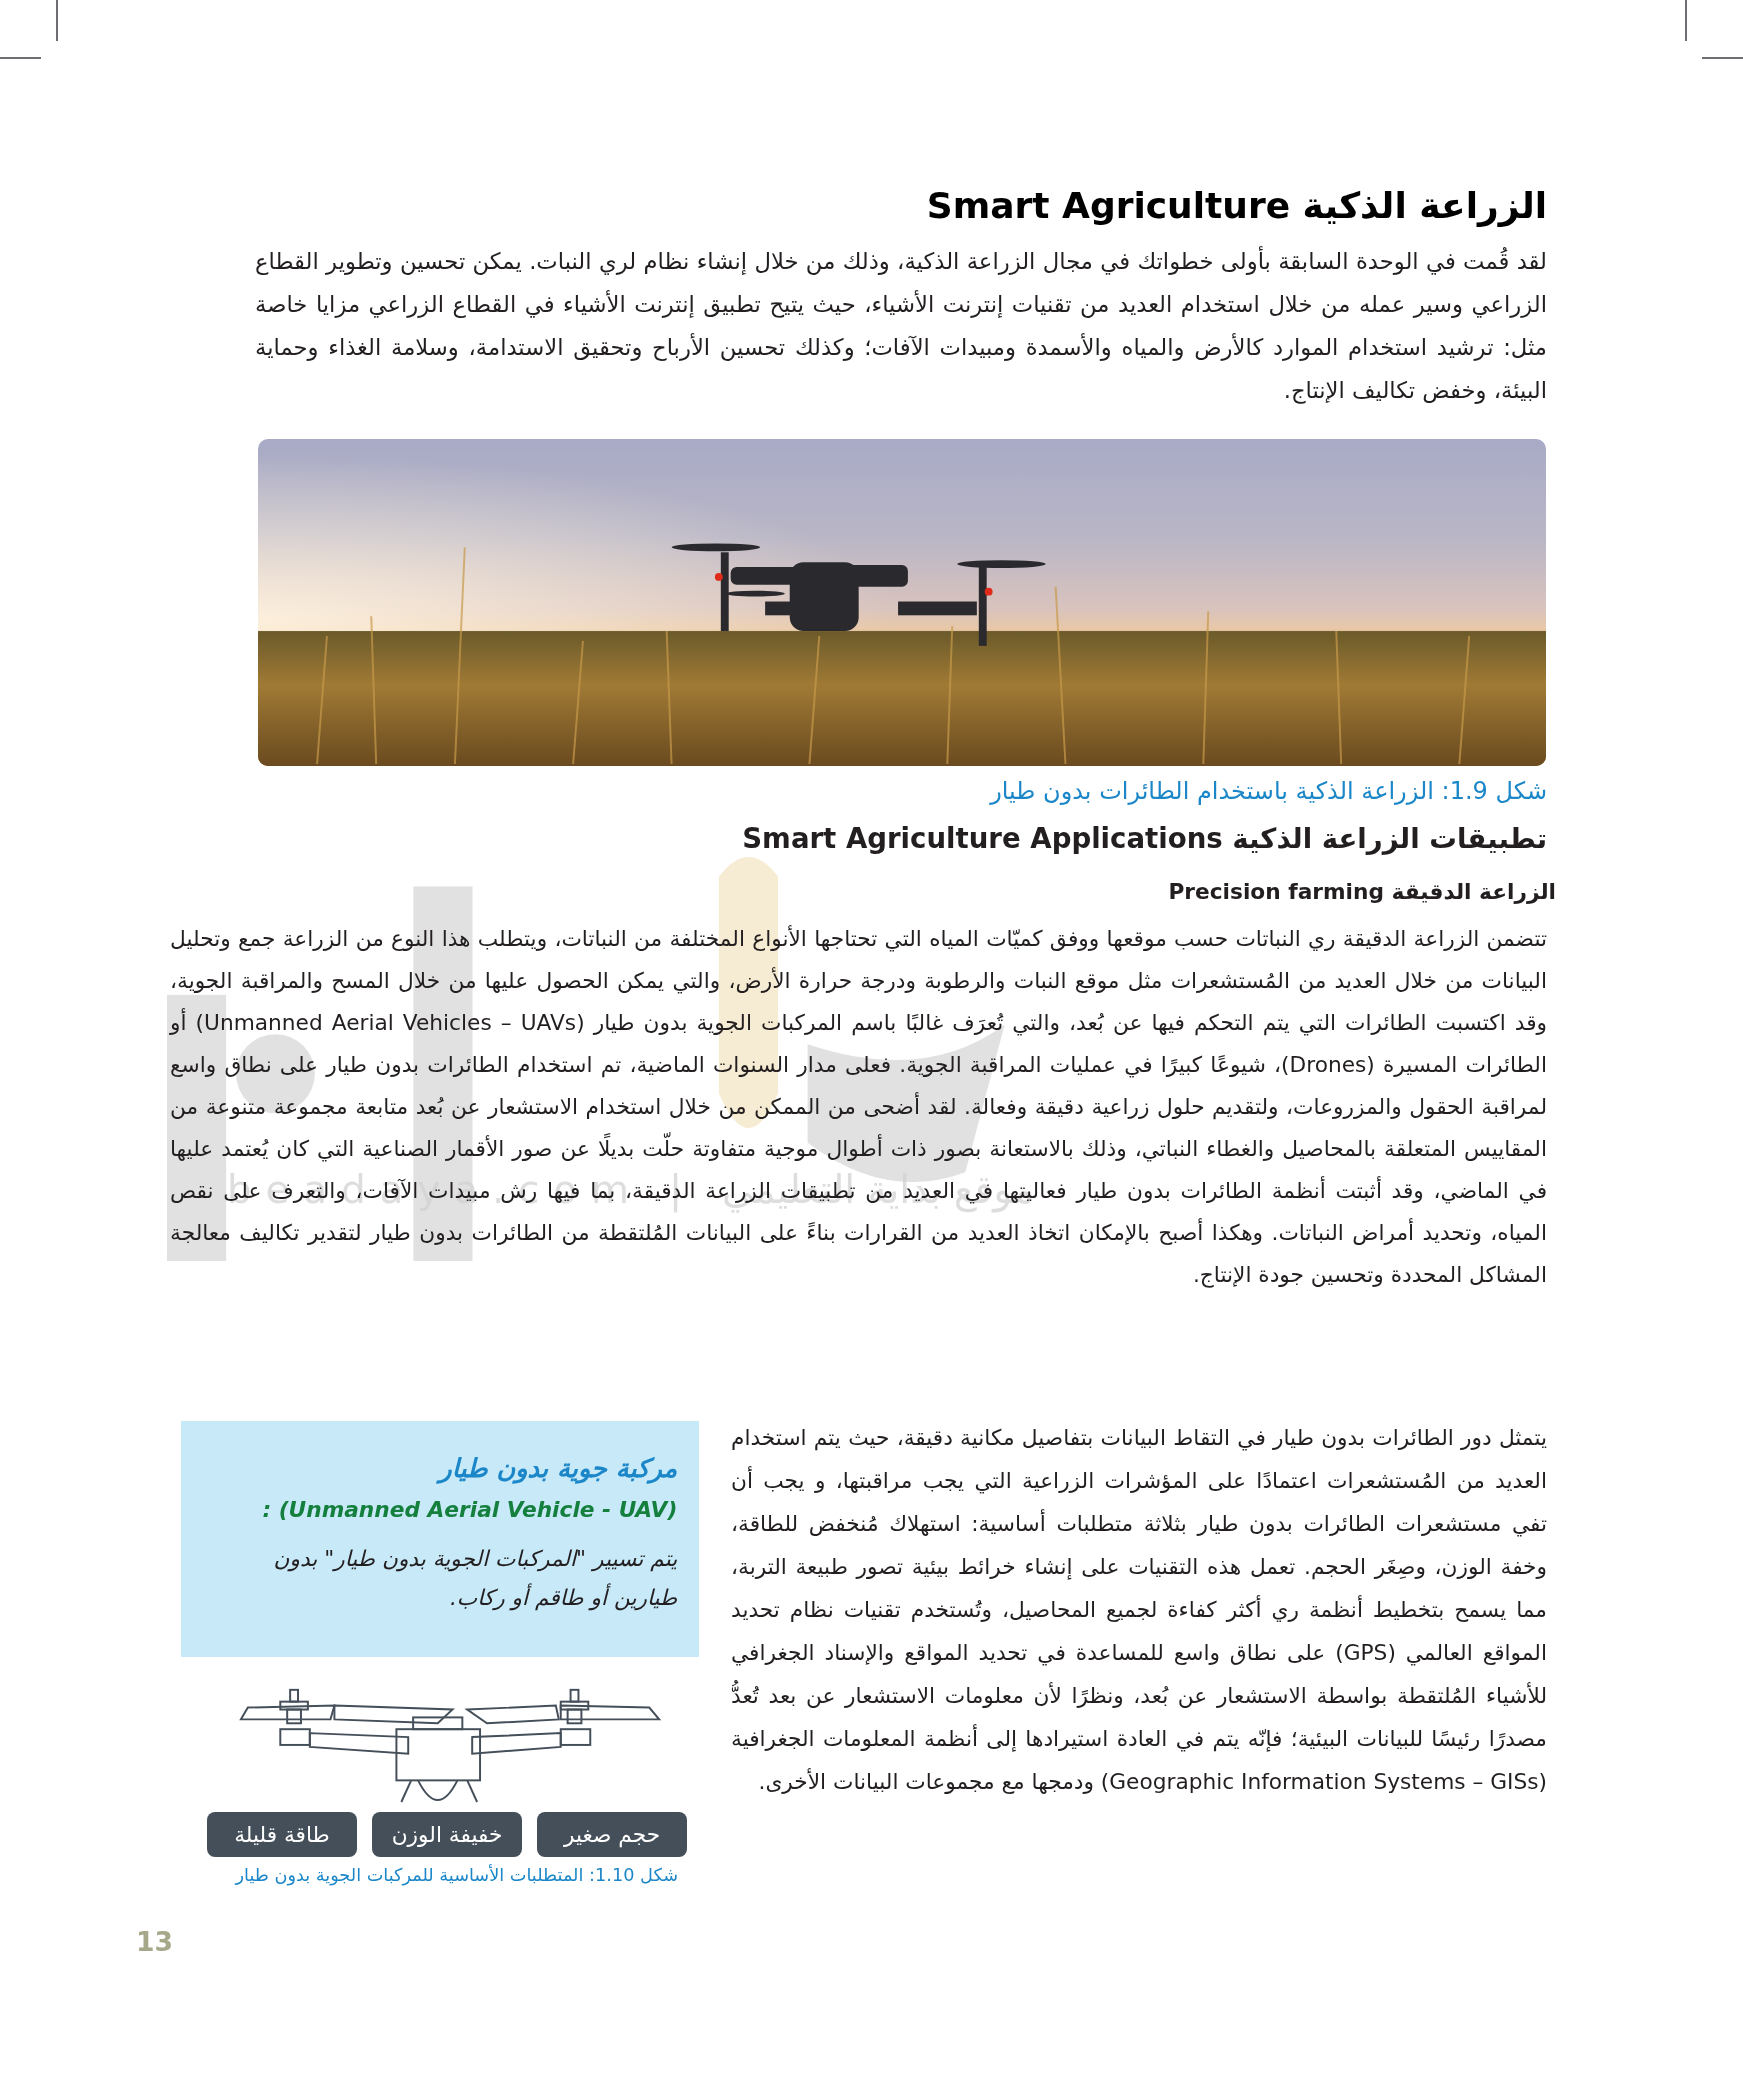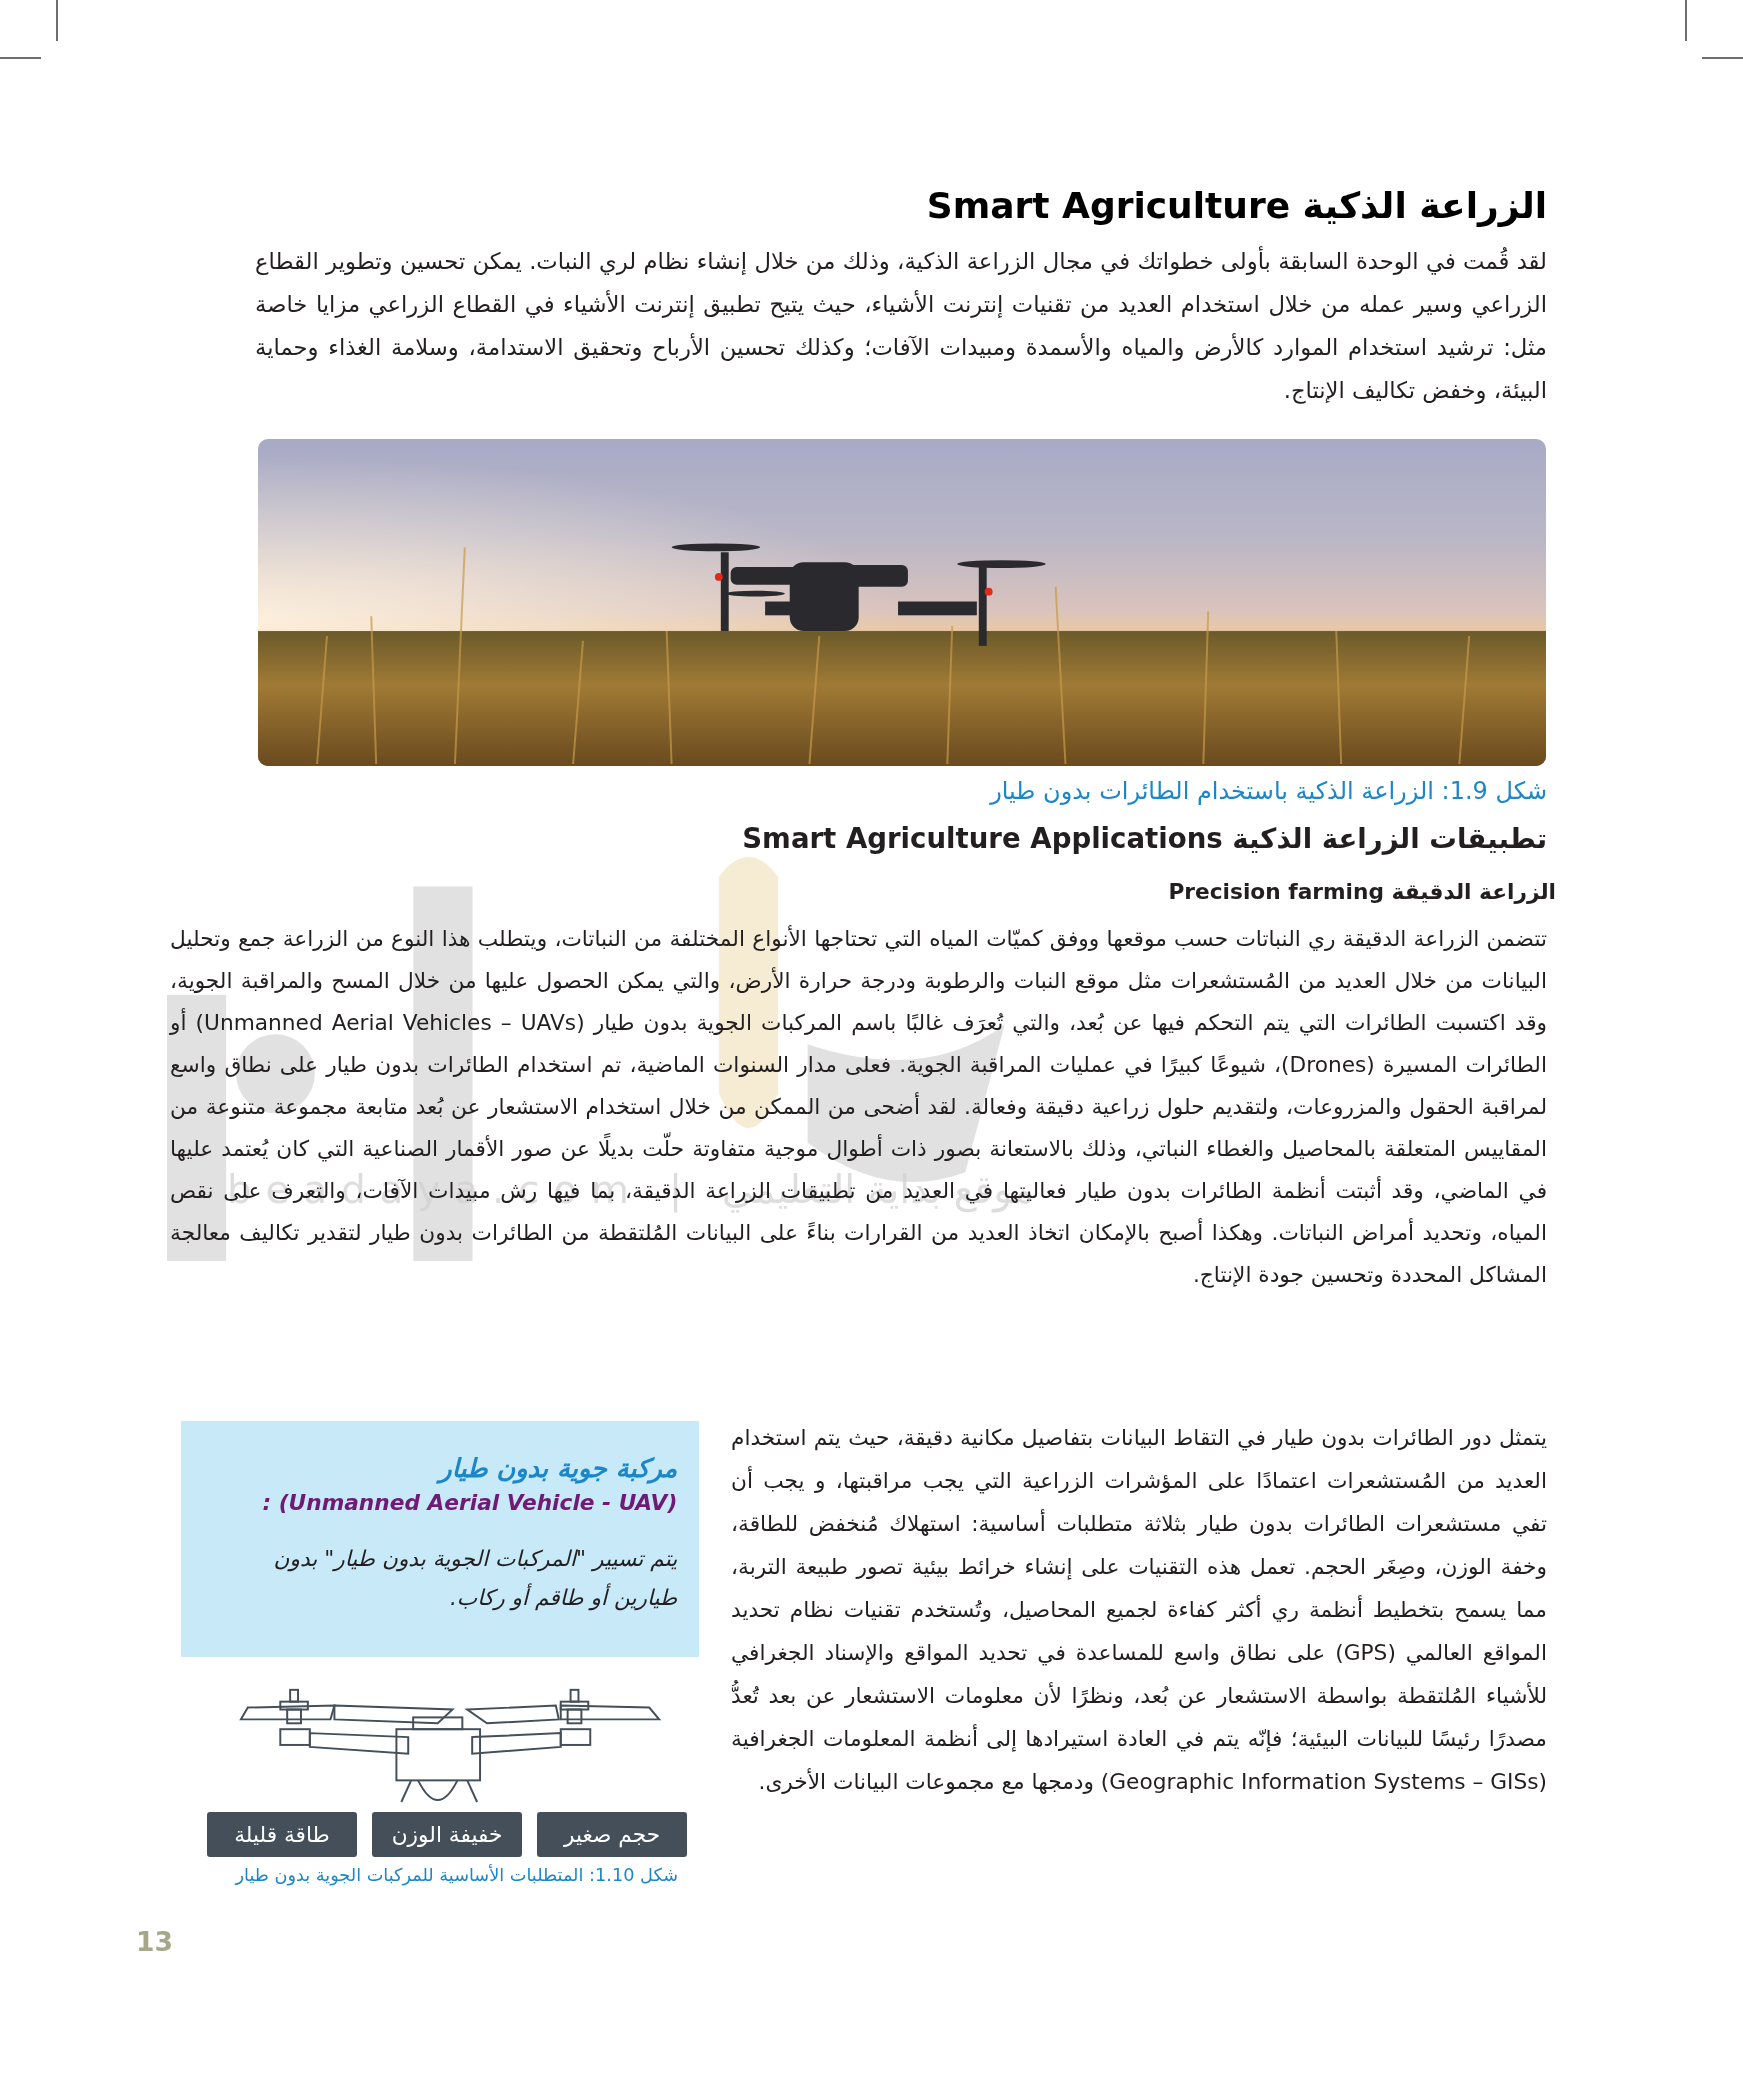--- a/index.html
+++ b/index.html
@@ -54,32 +54,32 @@
     .callout {
       position: absolute; top: 1421px; left: 181px; width: 518px; height: 236px;
       background: #c7e9f8;
       font-style: italic;
     }
     .callout-title {
       position: absolute; top: 27.6px; right: 21.7px; width: 473px;
       font-weight: bold; font-size: 25.6px; color: #1b87c8; line-height: 39px;
     }
     .callout-sub {
-      position: absolute; top: 64px; right: 21.7px; width: 473px;
-      font-weight: bold; font-size: 21.7px; color: #701a75; line-height: 35px; text-align: right;
+      position: absolute; top: 71px; right: 21.7px; width: 473px;
+      font-weight: bold; font-size: 21.7px; color: #15803d; line-height: 35px; text-align: right;
     }
     .callout-text {
       position: absolute; top: 118px; right: 21.7px; width: 473px;
       font-size: 21.7px; line-height: 39px; color: #231f20;
     }
     .drone-fig { position: absolute; top: 1680px; left: 236px; width: 433px; height: 123px; }
     .pills { position: absolute; top: 1812px; left: 192px; width: 495px; height: 45px; }
     .pill {
       position: absolute; top: 0; height: 45px; background: #444f59; color: #ffffff;
-      border-radius: 3px; font-size: 21.7px; line-height: 45px; text-align: center;
+      border-radius: 8px; font-size: 21.7px; line-height: 45px; text-align: center;
       direction: rtl;
     }
     .cap2 {
       position: absolute; top: 1862px; right: 1066px; width: 512px;
       font-size: 17.7px; color: #1b87c8; line-height: 27.6px;
     }
     .page-num {
       position: absolute; top: 1926px; left: 136px;
       font-weight: bold; font-size: 26.6px; color: #a7a88a;
     }

